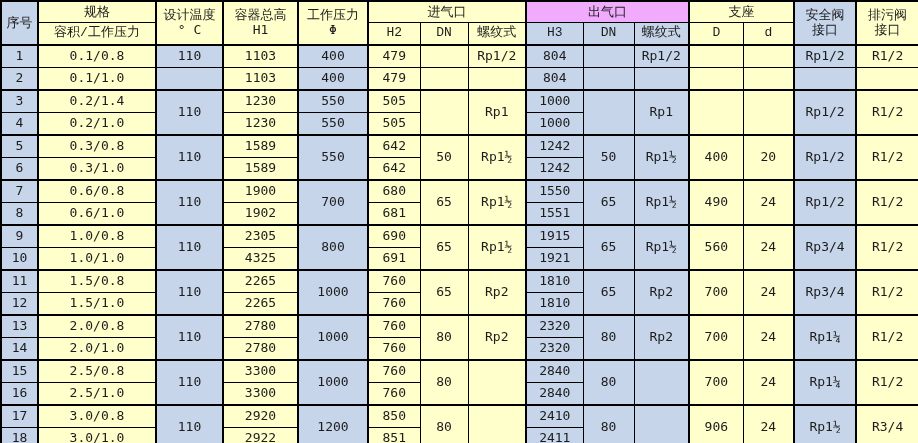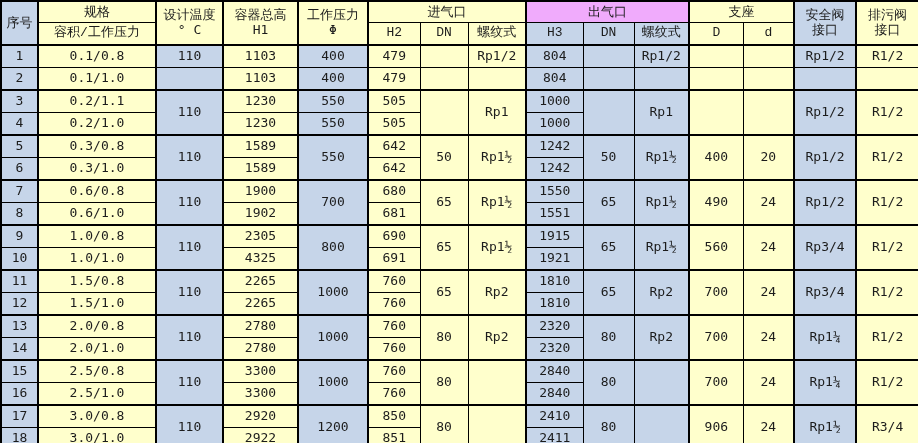--- a/index.html
+++ b/index.html
@@ -110,21 +110,21 @@
         <td class="bg-b">804</td>
         <td class="bg-b"></td>
         <td class="bg-b cr"></td>
         <td class="bg-y"></td>
         <td class="bg-y cr"></td>
         <td class="bg-b cr"></td>
         <td class="bg-y"></td>
       </tr>
       <tr class="pair-start">
         <td class="bg-b cr">3</td>
-        <td class="bg-y cr">0.2/1.1</td>
+        <td class="bg-y cr">0.2/1.4</td>
         <td rowspan="2" class="bg-b cr">110</td>
         <td class="bg-y cr">1230</td>
         <td class="bg-b cr">550</td>
         <td class="bg-y">505</td>
         <td rowspan="2" class="bg-y"></td>
         <td rowspan="2" class="bg-y cr">Rp1</td>
         <td class="bg-b">1000</td>
         <td rowspan="2" class="bg-b"></td>
         <td rowspan="2" class="bg-b cr">Rp1</td>
         <td rowspan="2" class="bg-y"></td>

